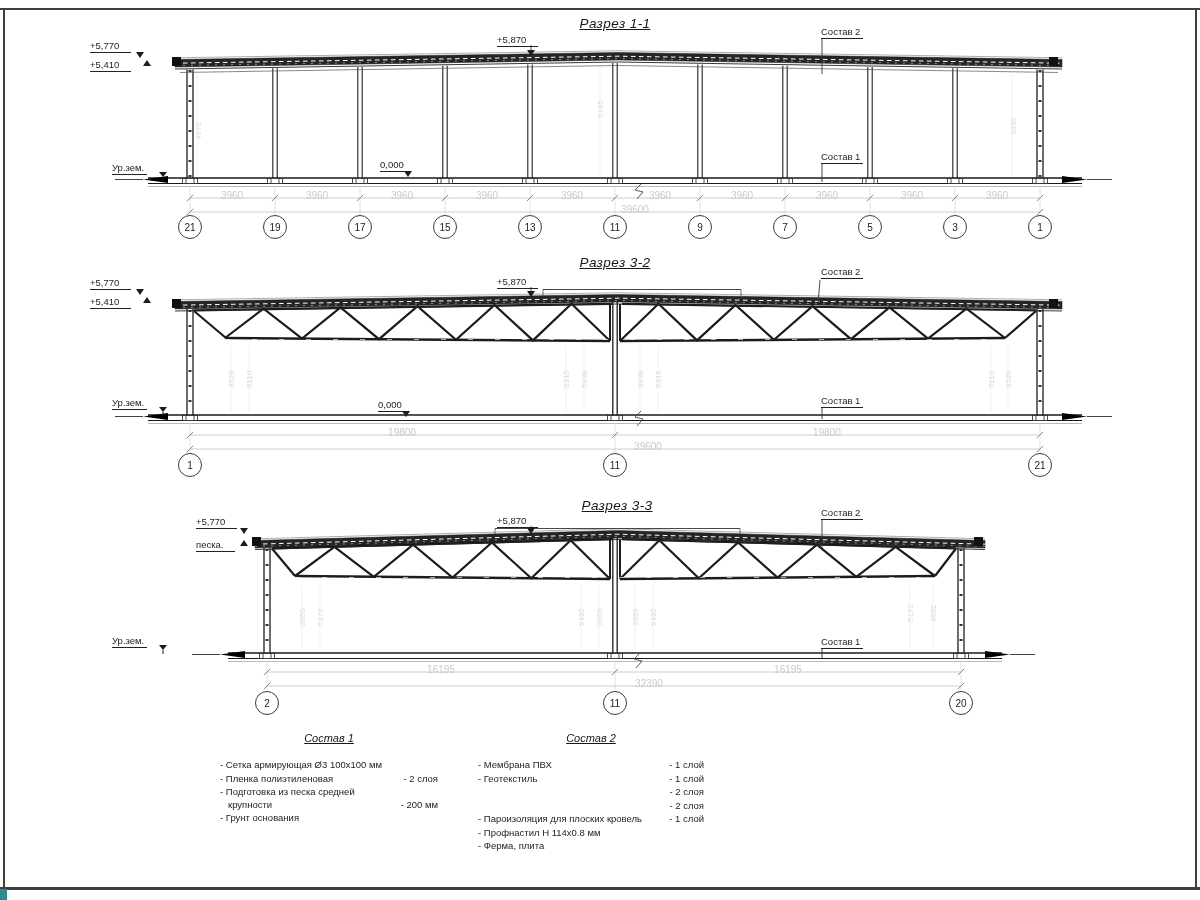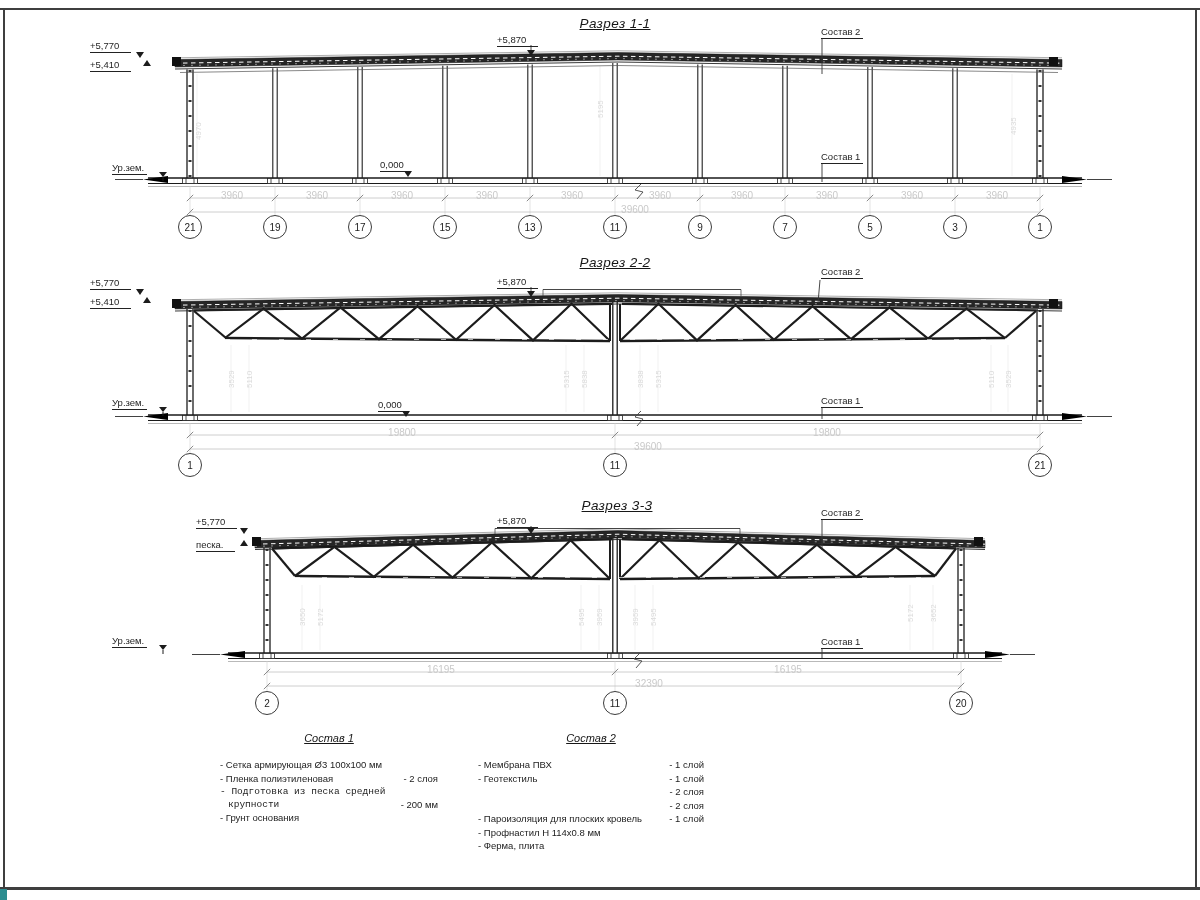--- a/index.html
+++ b/index.html
@@ -330,21 +330,21 @@
   <div class="bubble" style="left:348px;top:215px;">17</div>
   <div class="bubble" style="left:433px;top:215px;">15</div>
   <div class="bubble" style="left:518px;top:215px;">13</div>
   <div class="bubble" style="left:603px;top:215px;">11</div>
   <div class="bubble" style="left:688px;top:215px;">9</div>
   <div class="bubble" style="left:773px;top:215px;">7</div>
   <div class="bubble" style="left:858px;top:215px;">5</div>
   <div class="bubble" style="left:943px;top:215px;">3</div>
   <div class="bubble" style="left:1028px;top:215px;">1</div>
 
-  <div class="title" style="left:615px;top:255px;">Разрез 2-2</div>
+  <div class="title" style="left:615px;top:255px;">Разрез 3-2</div>
   <div class="lbl ul lvl" style="left:90px;top:277px;">+5,770</div>
   <i class="flag down" style="left:136px;top:289px;"></i>
   <div class="lbl ul lvl" style="left:90px;top:296px;">+5,410</div>
   <i class="flag up" style="left:143px;top:297px;"></i>
   <div class="lbl ul lvl" style="left:497px;top:276px;">+5,870</div>
   <i class="flag down" style="left:527px;top:291px;"></i>
   <div class="lbl ul" style="left:112px;top:397px;">Ур.зем.</div>
   <div class="lbl ul" style="left:378px;top:399px;">0,000</div>
   <i class="flag down" style="left:402px;top:411px;"></i>
   <div class="lbl ul" style="left:821px;top:266px;">Состав 2</div>
@@ -397,21 +397,21 @@
     <div class="lg-title">Состав 1</div>
     <div class="lg-row">
       <span class="lg-text" style="width:160px;">- Сетка армирующая Ø3 100х100 мм</span>
       <span class="lg-val"></span>
     </div>
     <div class="lg-row">
       <span class="lg-text" style="width:160px;">- Пленка полиэтиленовая</span>
       <span class="lg-val">- 2 слоя</span>
     </div>
     <div class="lg-row">
-      <span class="lg-text" style="width:160px;font-family:Liberation Mono, monospace;">- Подготовка из песка средней крупности</span>
+      <span class="lg-text" style="width:160px;">- Подготовка из песка средней крупности</span>
       <span class="lg-val">- 200 мм</span>
     </div>
     <div class="lg-row">
       <span class="lg-text" style="width:160px;">- Грунт основания</span>
       <span class="lg-val"></span>
     </div>
   </div>
 
   <div class="legend" style="left:478px;top:732px;width:226px;">
     <div class="lg-title">Состав 2</div>

